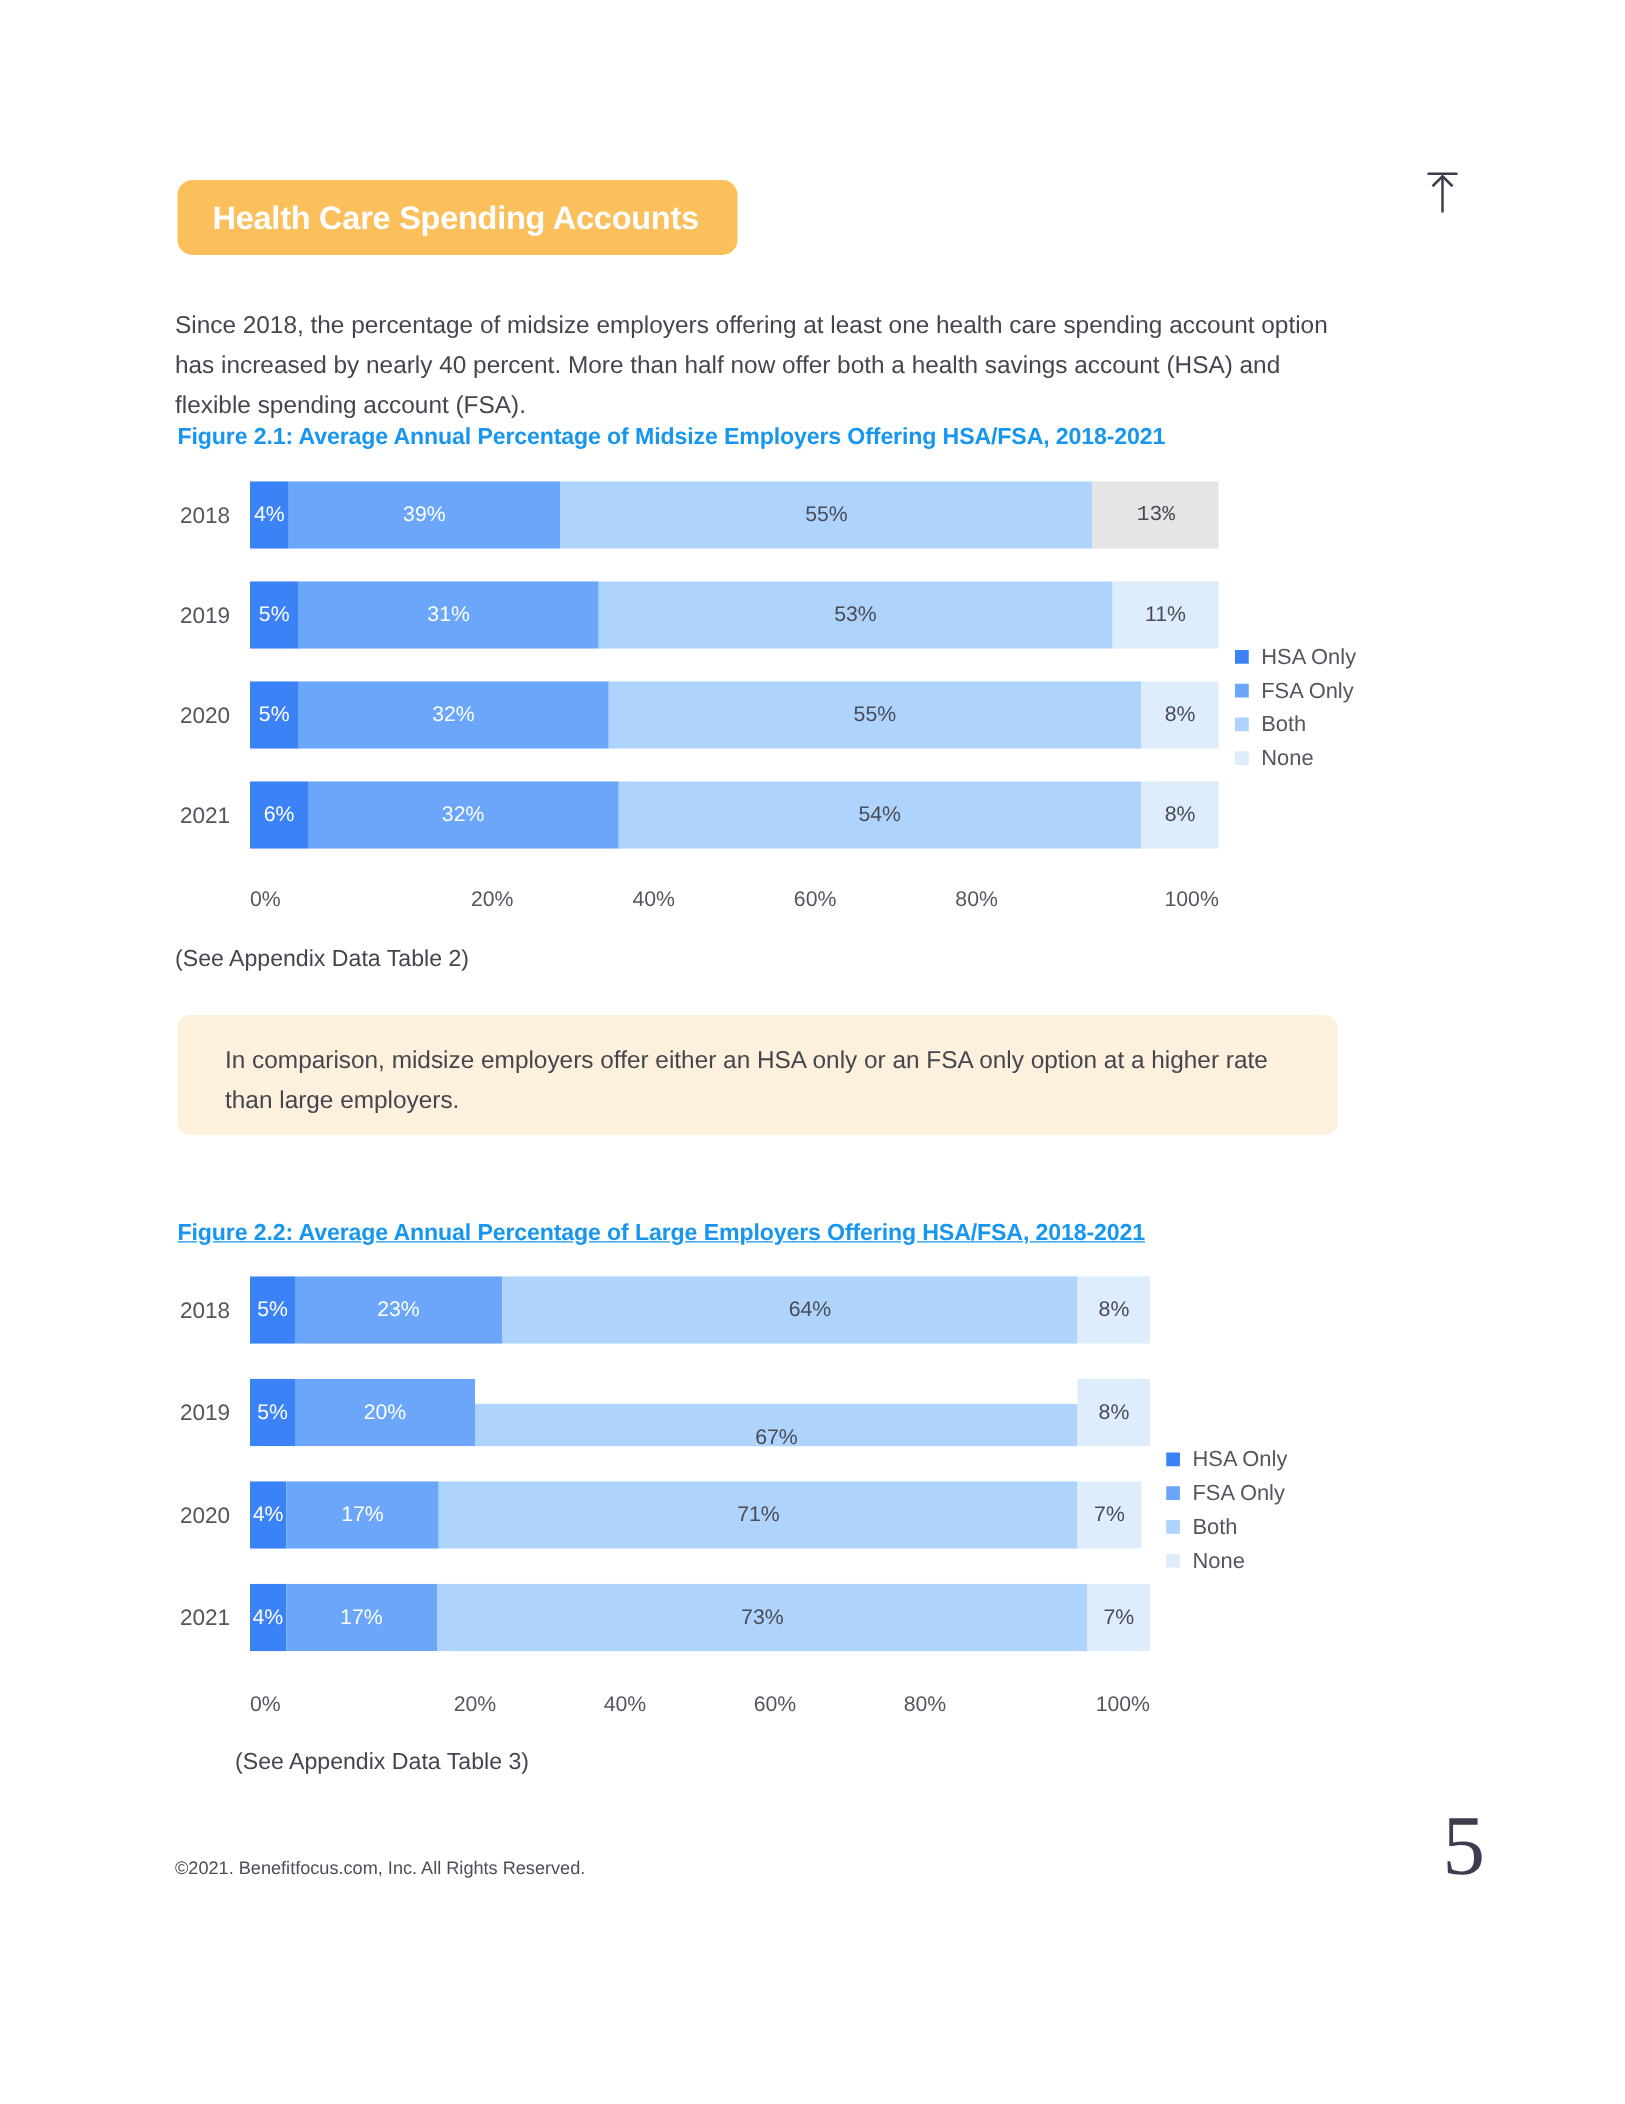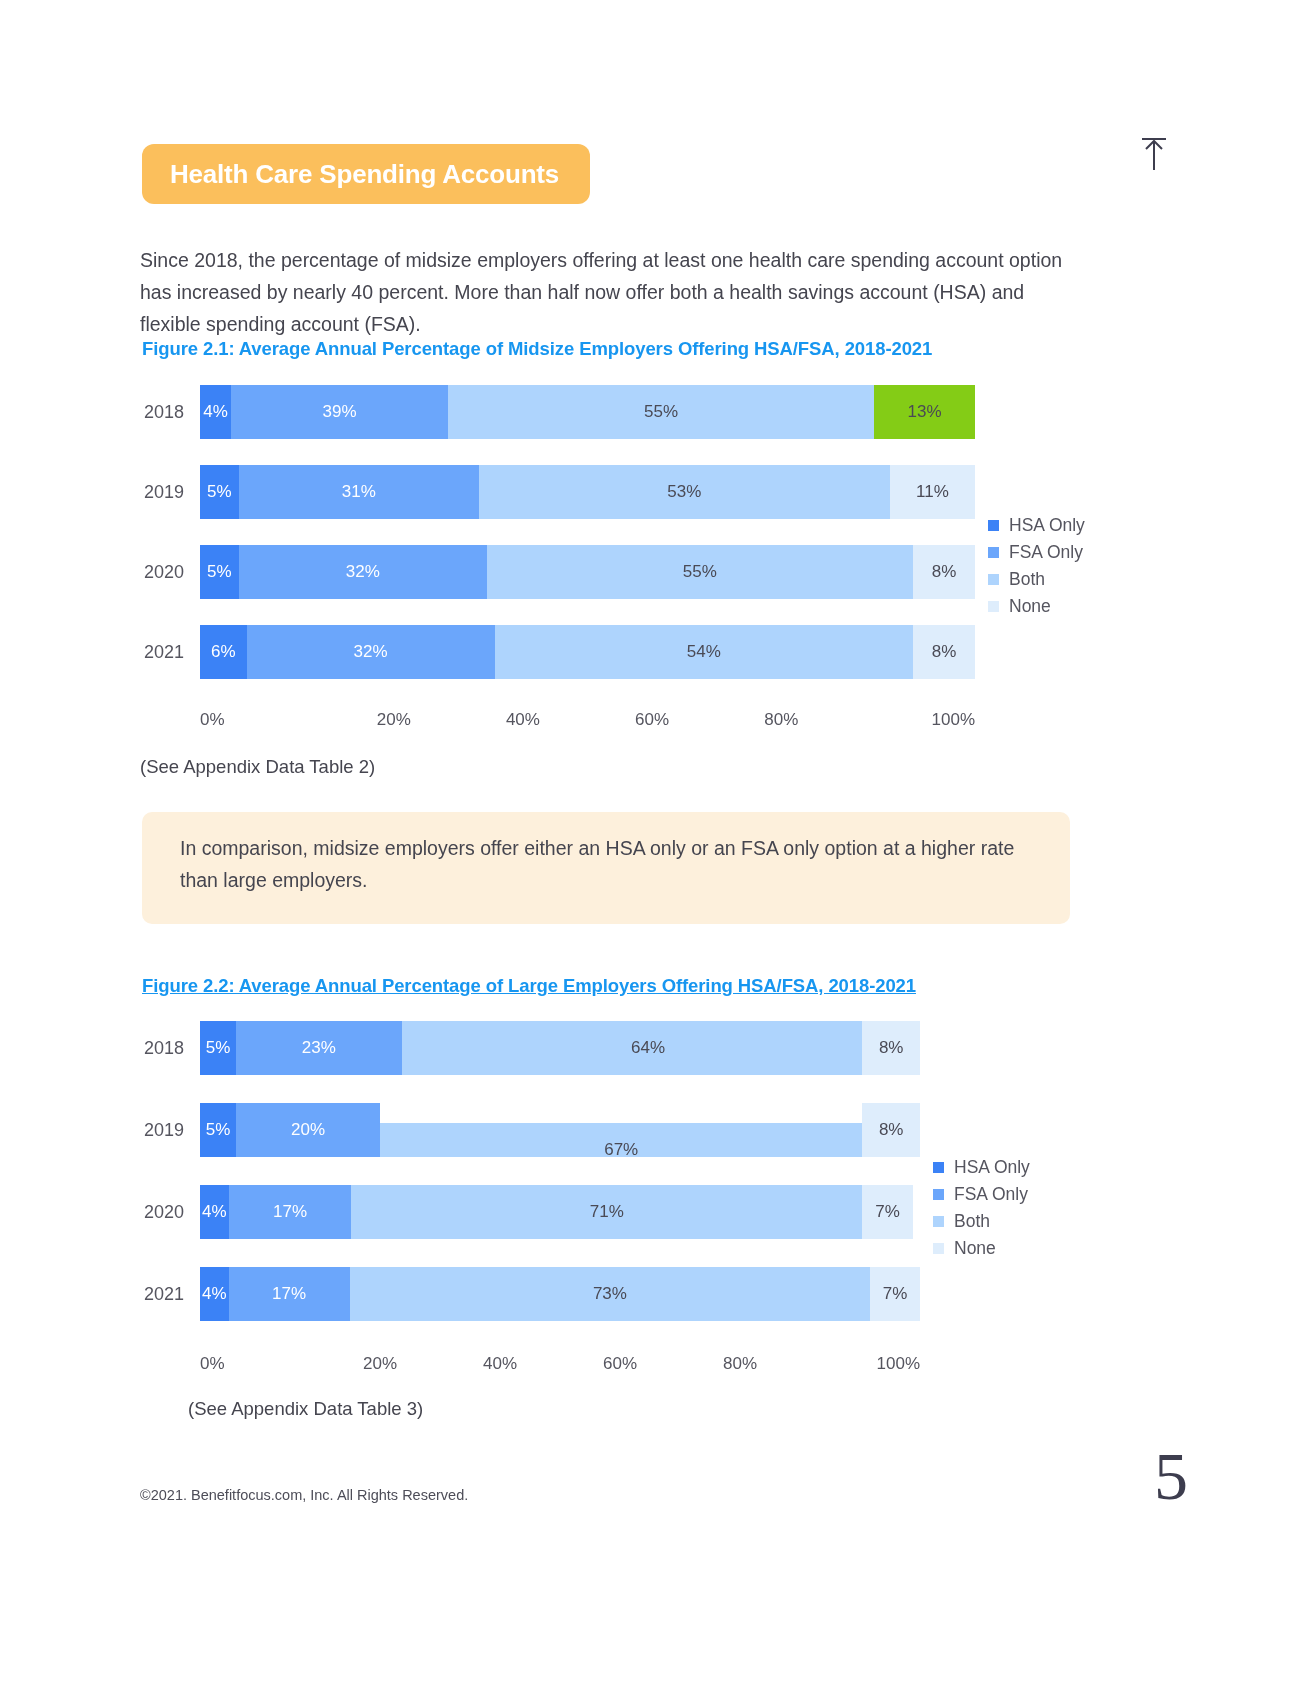--- a/index.html
+++ b/index.html
@@ -175,21 +175,21 @@
   }
   #note1 { top: 756px; }
   #note2 { top: 1398px; margin-left: 48px; }
 
   
   .callout {
     position: absolute;
     left: 142px;
     top: 812px;
     width: 928px;
-    height: 112px;
+    height: 96px;
     background: #FDF0DC;
     border-radius: 10px;
     box-sizing: border-box;
     padding: 20px 38px;
   }
   .callout-text {
     font-size: 19.5px;
     line-height: 32px;
     color: #45454f;
   }
@@ -235,21 +235,21 @@
   <div class="fig-title" id="fig1-title">Figure 2.1: Average Annual Percentage of Midsize Employers Offering HSA/FSA, 2018-2021</div>
 
   <div class="chart" id="chart1">
     <div class="rows">
         <div class="row" style="top: 0px;">
           <div class="row-label">2018</div>
           <div class="bar" style="width: 775px; flex: 0 0 auto;">
             <div class="seg s0" style="width: 31px; background: rgb(59, 130, 246);">4%</div>
             <div class="seg s1" style="width: 217px; background: rgb(107, 166, 251);">39%</div>
             <div class="seg s2" style="width: 426.25px; background: rgb(174, 212, 253);">55%</div>
-            <div class="seg s3" style="width: 100.75px; background: #84cc16;">13%</div>
+            <div class="seg s3" style="width: 100.75px; background: #e5e5e5; font-family: Liberation Mono, monospace;">13%</div>
           </div>
         </div>
         <div class="row" style="top: 80px;">
           <div class="row-label">2019</div>
           <div class="bar" style="width: 775px; flex: 0 0 auto;">
             <div class="seg s0" style="width: 38.75px; background: rgb(59, 130, 246);">5%</div>
             <div class="seg s1" style="width: 240.25px; background: rgb(107, 166, 251);">31%</div>
             <div class="seg s2" style="width: 410.75px; background: rgb(174, 212, 253);">53%</div>
             <div class="seg s3" style="width: 85.25px; background: rgb(222, 237, 252);">11%</div>
           </div>

